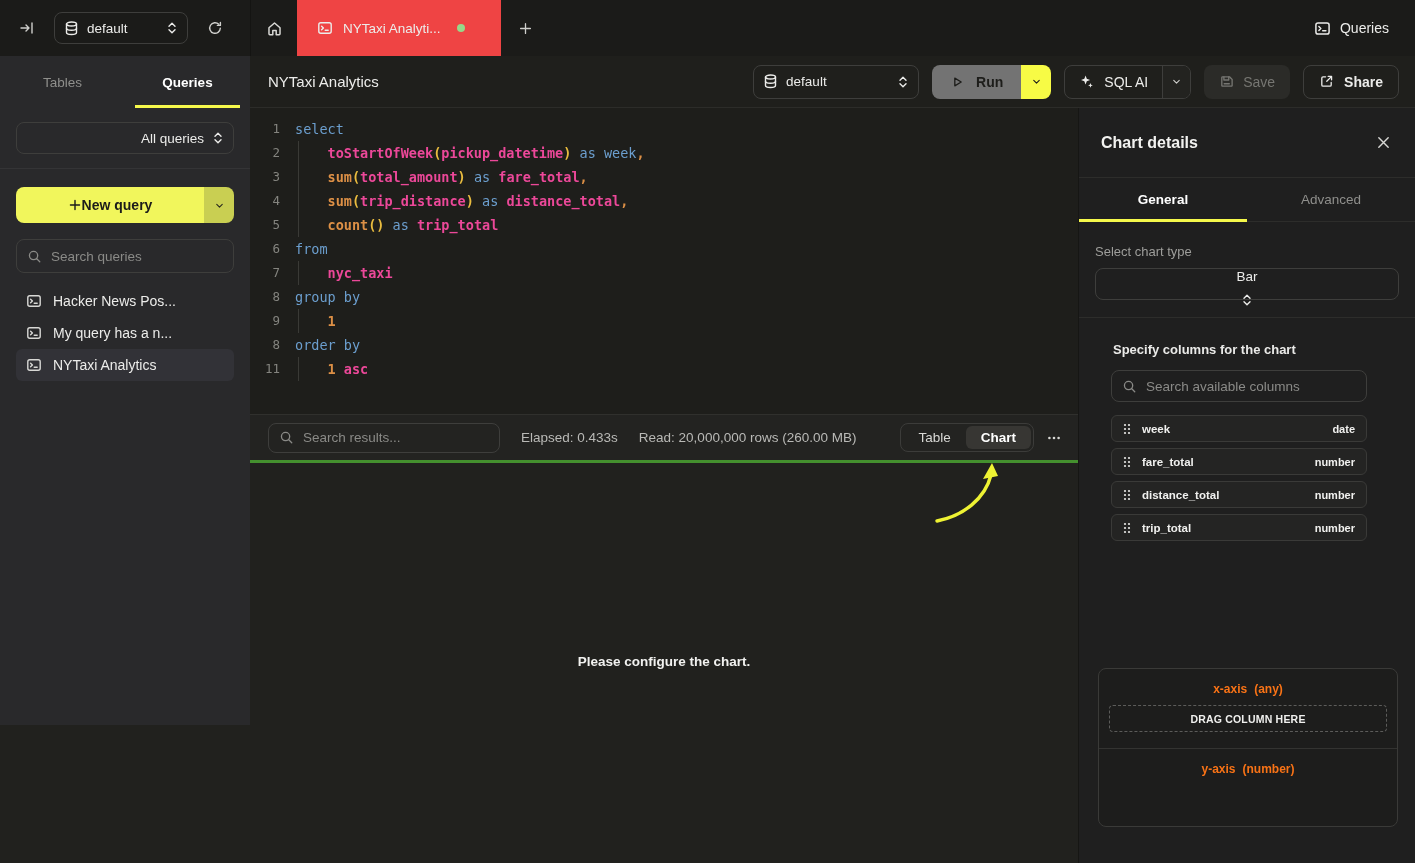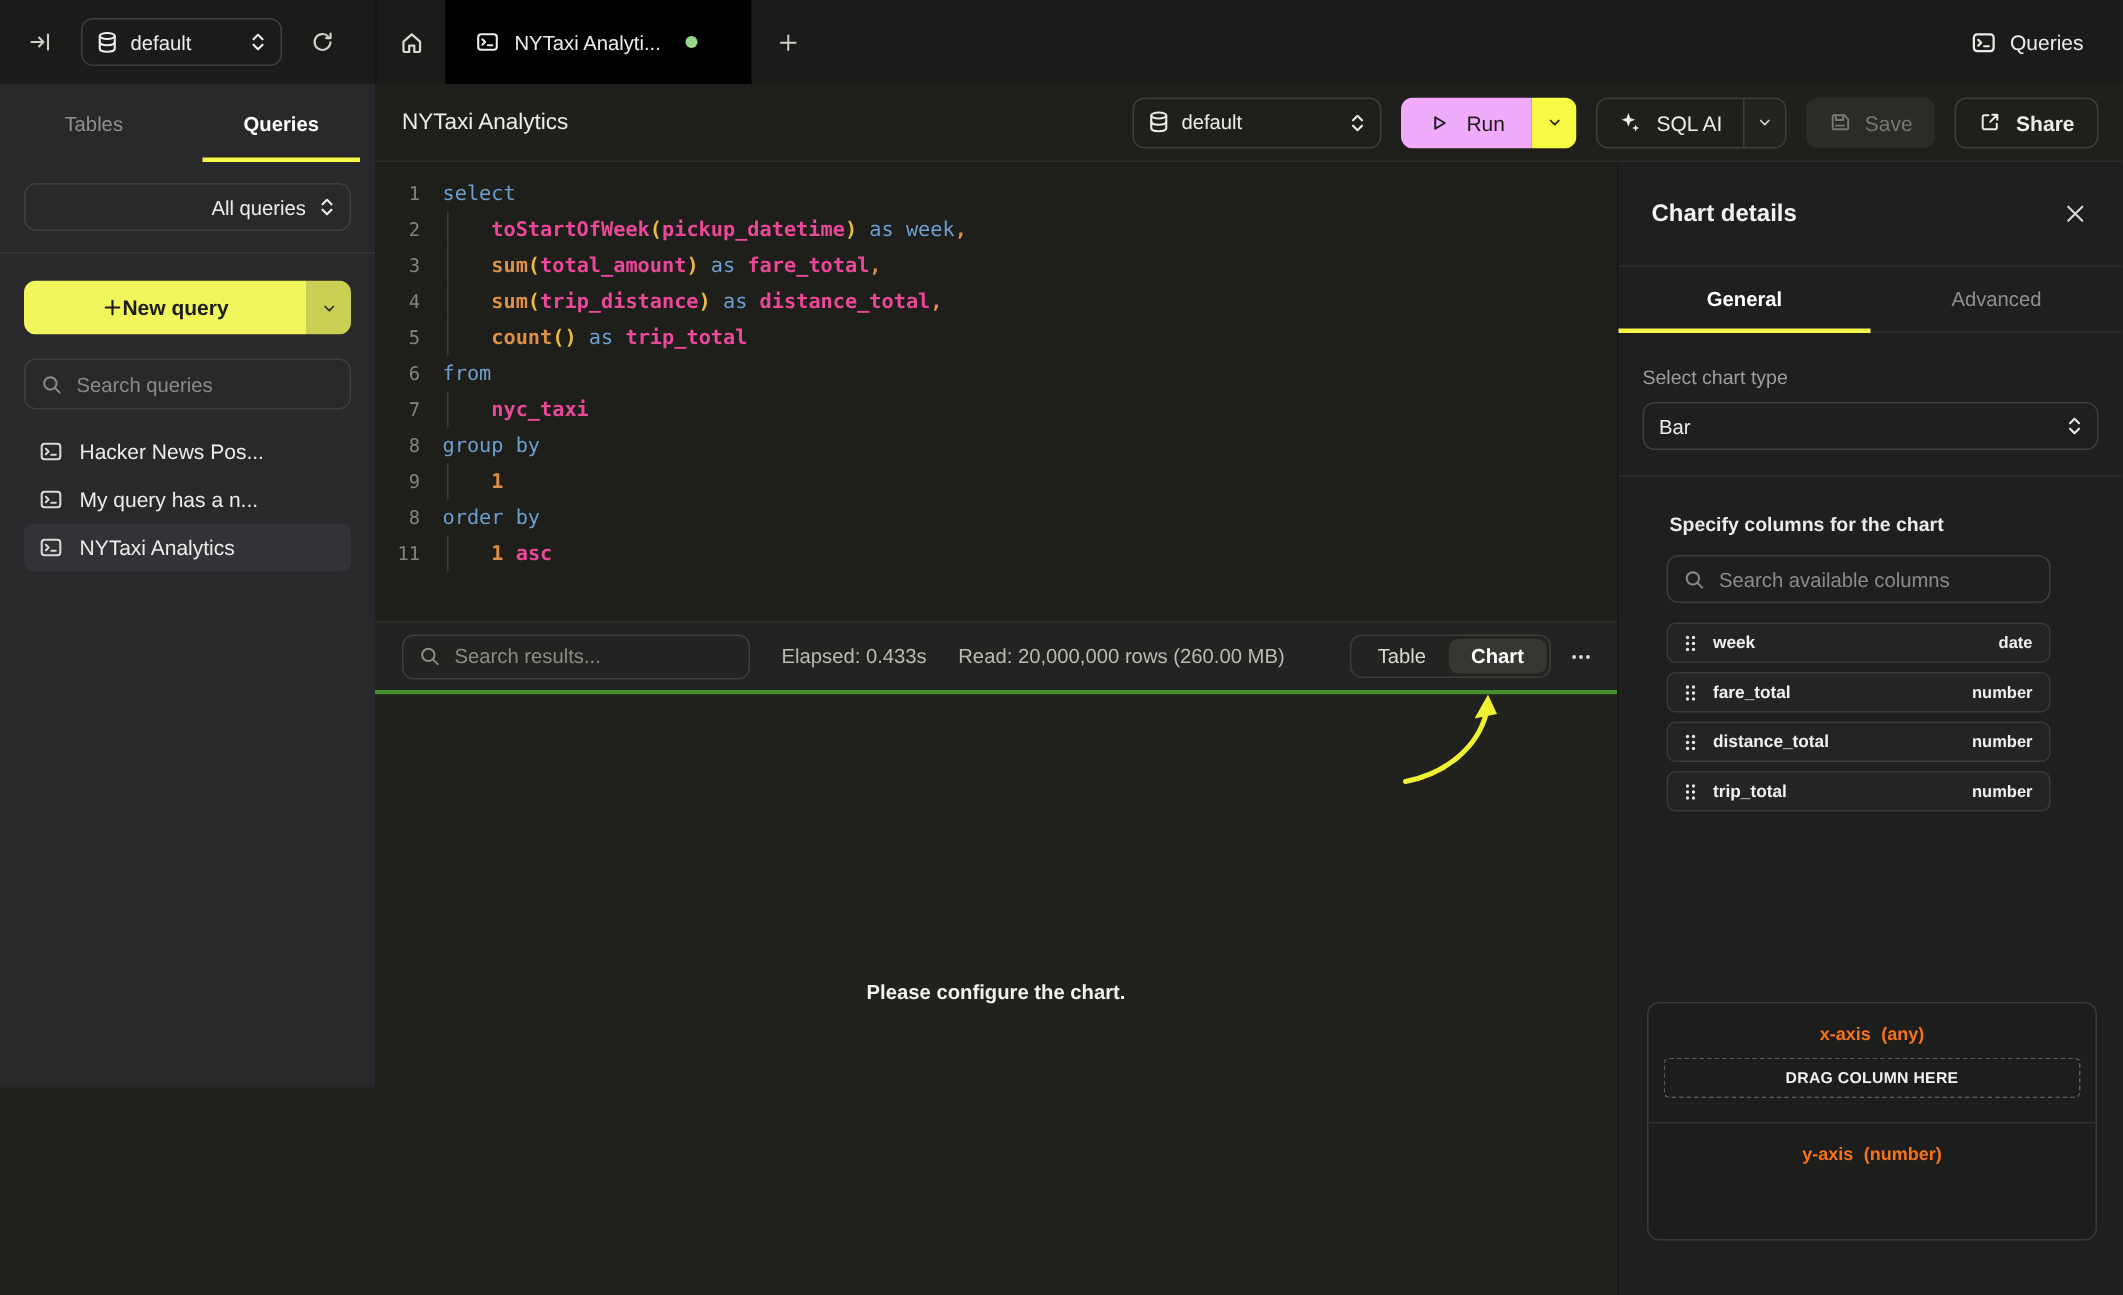--- a/index.html
+++ b/index.html
@@ -14,21 +14,21 @@
 
   
   .topbar { position:absolute; left:0; top:0; width:1415px; height:56px; background:#1b1b19; display:flex; align-items:center; }
   .topbar-left { width:250px; height:100%; display:flex; align-items:center; padding:0 14px; gap:14px; }
   .icon-btn { color:#cfcfcc; display:flex; align-items:center; justify-content:center; width:26px; height:26px; border-radius:6px; cursor:pointer; }
   .select-box { display:flex; align-items:center; gap:9px; height:32px; border:1px solid #3e3e3c; border-radius:8px; padding:0 10px; color:#ececea; font-size:13.5px; cursor:pointer; background:transparent; }
   .select-box .grow { flex:1; }
   .db-select-top { width:134px; }
   .tabstrip { height:100%; display:flex; align-items:stretch; border-left:1px solid #141412; }
   .home-btn { width:46px; display:flex; align-items:center; justify-content:center; color:#d8d8d5; cursor:pointer; }
-  .editor-tab { display:flex; align-items:center; gap:10px; background:#000000; padding:0 20px; min-width:204px; color:#ececea; font-size:13.5px; cursor:pointer; }
+  .editor-tab { display:flex; align-items:center; gap:10px; background:#ef4444; padding:0 20px; min-width:204px; color:#ececea; font-size:13.5px; cursor:pointer; }
   .tab-dot { width:8px; height:8px; border-radius:50%; background:#97d889; margin-left:6px; }
   .newtab-btn { width:48px; display:flex; align-items:center; justify-content:center; color:#cfcfcc; cursor:pointer; }
   .topbar-spacer { flex:1; }
   .queries-top { display:flex; align-items:center; gap:9px; margin-right:26px; color:#ececea; font-size:14px; cursor:pointer; }
 
   
   .sidebar { position:absolute; left:0; top:56px; width:250px; height:669px; background:#29292b; }
   .side-tabs { height:52px; display:flex; }
   .side-tab { flex:1; display:flex; align-items:center; justify-content:center; font-size:13.5px; color:#8f8f8c; cursor:pointer; position:relative; }
   .side-tab.active { color:#ffffff; font-weight:700; }
@@ -45,21 +45,21 @@
   .query-item { height:32px; display:flex; align-items:center; gap:11px; padding:0 10px; border-radius:6px; font-size:14px; color:#ececea; cursor:pointer; }
   .query-item.selected { background:#323237; }
   .query-item .q-icon { color:#d8d8d5; }
 
   
   .main-header { position:absolute; left:250px; top:56px; width:1165px; height:52px; background:#1f1f1c; border-bottom:1px solid #2c2c29; display:flex; align-items:center; padding:0 16px 0 18px; }
   .main-title { font-size:15px; color:#ececea; }
   .header-controls { margin-left:auto; display:flex; align-items:center; gap:13px; }
   .db-select-main { width:166px; height:34px; }
   .run-btn { height:34px; display:flex; border-radius:8px; overflow:hidden; cursor:pointer; }
-  .run-main { display:flex; align-items:center; gap:12px; padding:0 18px; background:#f0abfc; color:#1d1d1a; font-size:14px; font-weight:400; }
+  .run-main { display:flex; align-items:center; gap:12px; padding:0 18px; background:#737373; color:#1d1d1a; font-size:14px; font-weight:700; }
   .run-chev { width:30px; background:#f7fb45; color:#1d1d1a; display:flex; align-items:center; justify-content:center; }
   .sqlai-btn { height:34px; display:flex; align-items:center; border:1px solid #3e3e3c; border-radius:8px; overflow:hidden; cursor:pointer; }
   .sqlai-main { display:flex; align-items:center; gap:10px; padding:0 14px; font-size:14px; color:#ececea; height:100%; }
   .sqlai-chev { width:28px; height:100%; display:flex; align-items:center; justify-content:center; color:#cfcfcc; border-left:1px solid #3e3e3c; background:#232320; }
   .save-btn { height:34px; display:flex; align-items:center; gap:9px; padding:0 15px; border-radius:8px; background:#2b2b28; color:#767672; font-size:14px; cursor:default; }
   .share-btn { height:34px; display:flex; align-items:center; gap:10px; padding:0 15px; border:1px solid #3e3e3c; border-radius:8px; color:#ececea; font-size:14px; font-weight:600; cursor:pointer; }
 
   
   .editor { position:absolute; left:250px; top:108px; width:828px; height:306px; background:#1e1e1b; padding-top:9px; font-family:"DejaVu Sans Mono", monospace; font-size:13.5px; }
   .code-line { display:flex; height:24px; line-height:24px; }
@@ -90,21 +90,21 @@
   
   .right-panel { position:absolute; left:1078px; top:108px; width:337px; height:755px; background:#1f1f1f; border-left:1px solid #161614; }
   .panel-header { height:70px; display:flex; align-items:center; justify-content:space-between; padding:0 24px 0 22px; border-bottom:1px solid #2d2d2b; }
   .panel-title { font-size:16px; font-weight:700; color:#f2f2f0; }
   .panel-close { color:#d8d8d5; cursor:pointer; }
   .panel-tabs { height:44px; display:flex; border-bottom:1px solid #2d2d2b; }
   .panel-tab { flex:1; display:flex; align-items:center; justify-content:center; font-size:13.5px; color:#8f8f8c; cursor:pointer; position:relative; }
   .panel-tab.active { color:#ffffff; font-weight:600; }
   .panel-tab.active::after { content:""; position:absolute; left:0; right:0; bottom:-1px; height:3px; background:#f5f84b; }
   .label-muted { font-size:13px; color:#9e9e9b; margin:22px 16px 9px; }
-  .chart-type-select { margin:0 16px; height:32px; }
+  .chart-type-select { margin:0 16px; height:32px;flex-direction:column; }
   .panel-divider { height:1px; background:#2d2d2b; margin-top:17px; }
   .columns-label { font-size:13px; font-weight:700; color:#eaeae8; margin:24px 0 13px 34px; }
   .columns-search { margin:0 48px 0 32px; height:32px; }
   .columns-list { margin:13px 48px 0 32px; display:flex; flex-direction:column; gap:6px; }
   .col-row { height:27px; border:1px solid #3a3a38; border-radius:6px; background:#242423; display:flex; align-items:center; padding:0 11px; gap:11px; cursor:grab; }
   .col-row .handle { color:#e8e8e6; }
   .col-name { font-size:11.5px; font-weight:700; color:#f0f0ee; }
   .col-type { margin-left:auto; font-size:11px; font-weight:700; color:#f0f0ee; }
   .axes-box { position:absolute; left:19px; top:560px; width:300px; height:159px; border:1px solid #3a3a38; border-radius:8px; background:#1d1d1c; overflow:hidden; }
   .axis-section { height:79px; padding-top:13px; }

